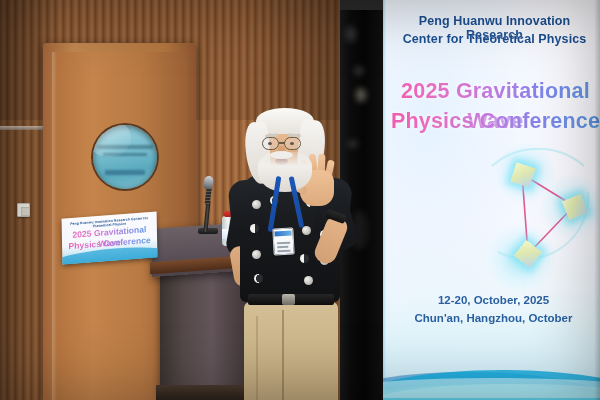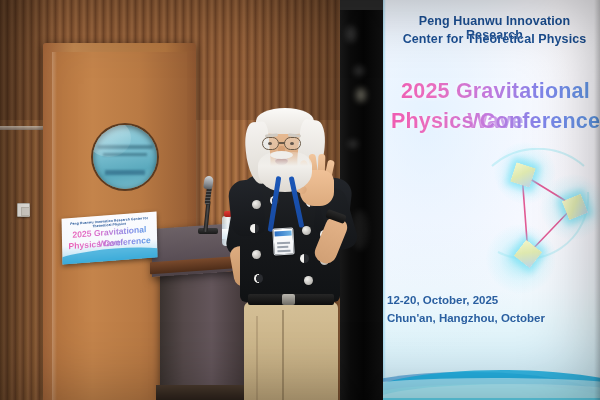--- a/index.html
+++ b/index.html
@@ -126,21 +126,21 @@
     font-size:21.5px; font-weight:bold; line-height:30px; letter-spacing:.2px;
     background:linear-gradient(90deg,#f05ab0 0%, #e86fc0 22%, #c07adf 48%, #7f86ea 72%, #5a9de8 100%);
     -webkit-background-clip:text; background-clip:text;
     color:transparent; -webkit-text-fill-color:transparent;
     filter:drop-shadow(0 0 2px rgba(255,255,255,.85));
   }
   .title-l1 { top:76px; }
   .title-l2 { top:106px; }
 
   .footer-line {
-    position:absolute; left:4px; right:0; text-align:left;
+    position:absolute; left:4px; right:0; text-align:center;
     color:#2a5fa0; font-weight:bold; font-size:11.5px;
   }
   .foot1 { top:294px; }
   .foot2 { top:312px; }
 
   
   .constellation { position:absolute; left:105px; top:148px; width:112px; height:135px; }
   .halo {
     position:absolute; border-radius:50%;
     background:radial-gradient(circle, rgba(120,225,240,.55) 0%, rgba(150,235,250,.18) 45%, rgba(255,255,255,0) 72%);

